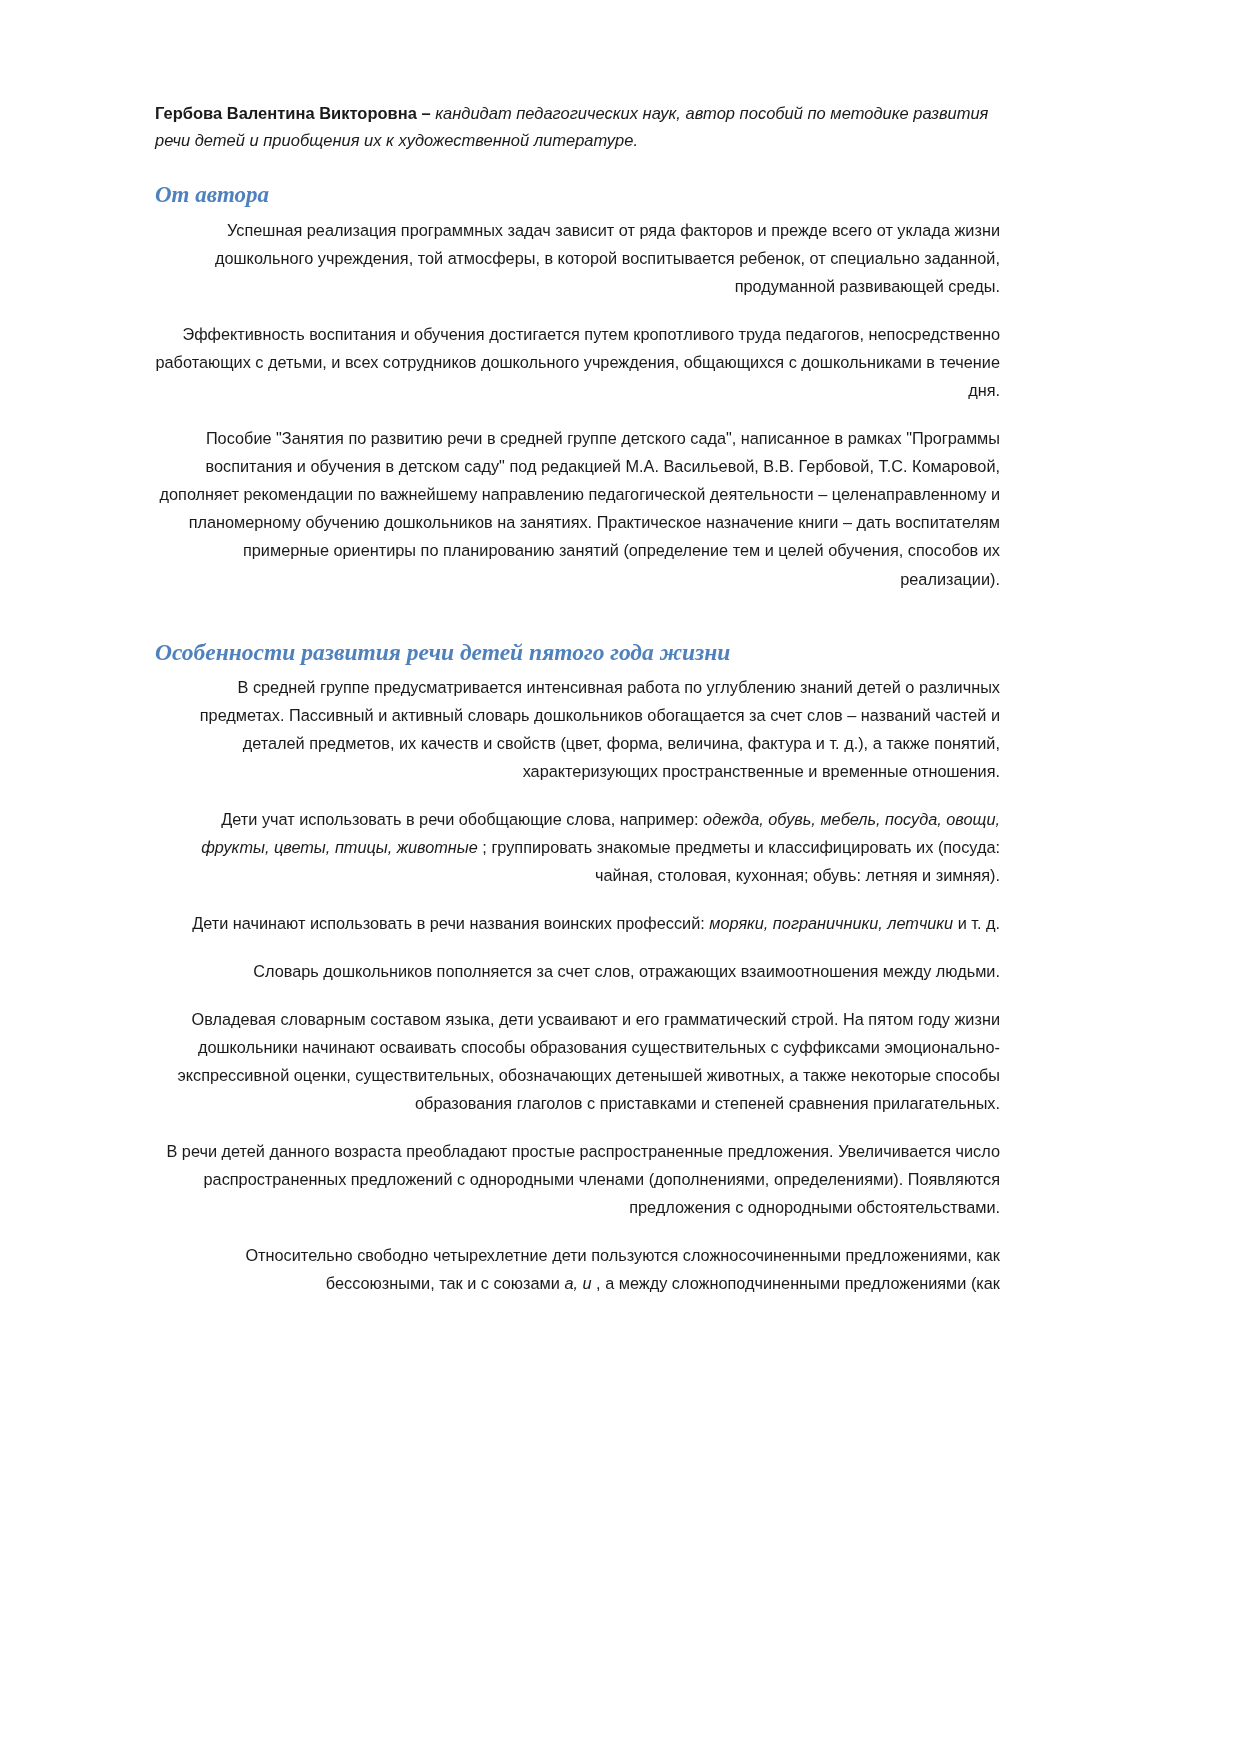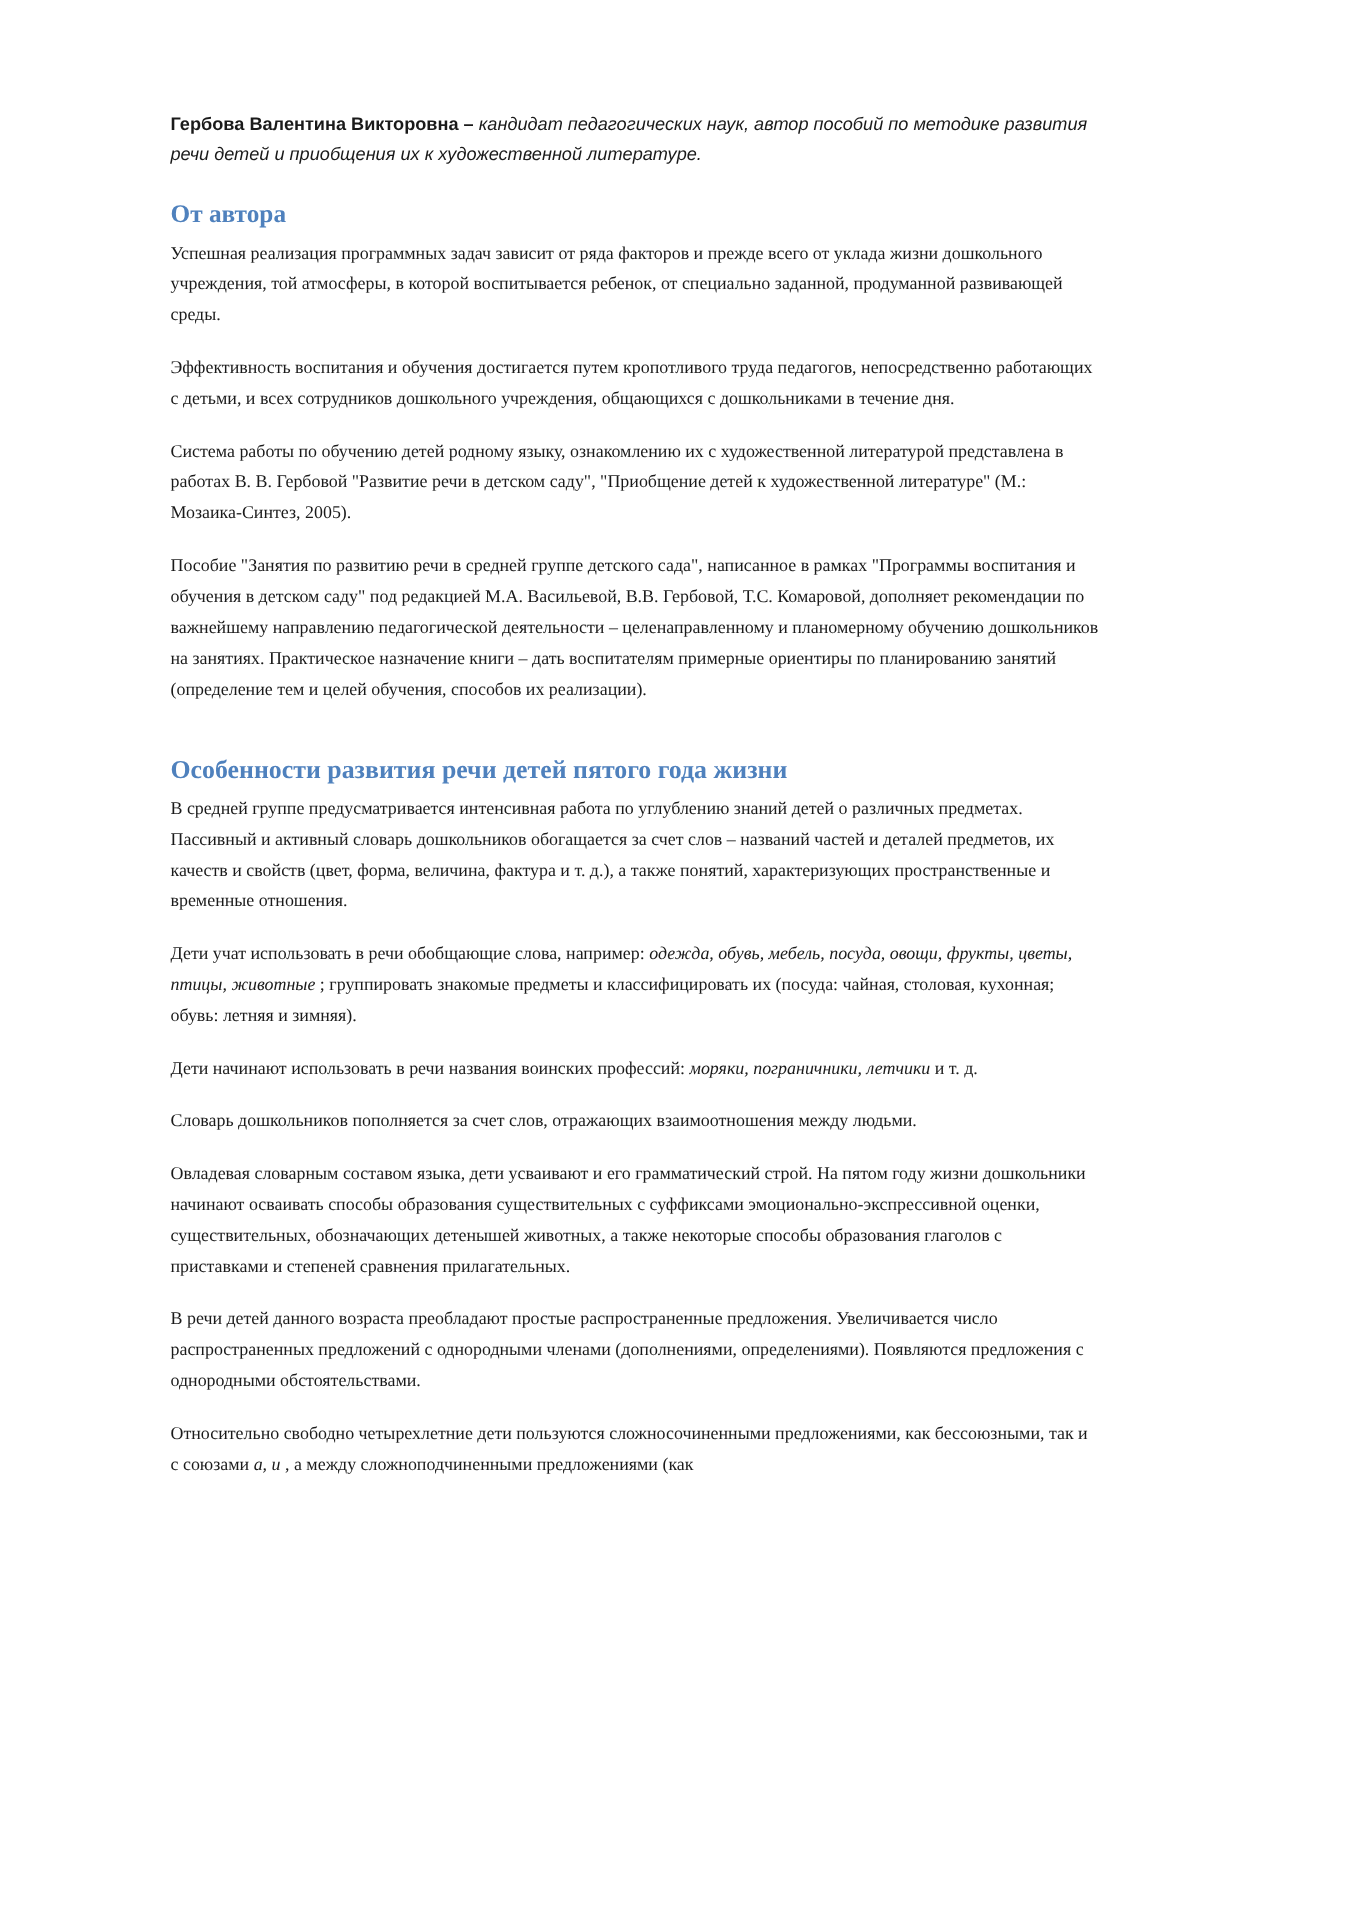--- a/index.html
+++ b/index.html
@@ -37,53 +37,52 @@
   .author-line .desc {
     font-style: italic;
   }
   h2.section {
     font-family: "Liberation Serif", serif;
     color: #4f81bd;
     font-size: 23px;
     font-weight: bold;
     margin: 0 0 6px 0;
     line-height: 1.3;
+    font-style: italic;
   }
   h2.section.second {
     margin-top: 44px;
     font-size: 23.5px;
   }
   p.para {
     font-size: 16.3px;
     line-height: 1.72;
     margin: 0 0 20px 0;
-    text-align: left;
+    text-align: right;
     color: #1a1a1a;
-    font-family: Liberation Serif, serif;
   }
   p.para:last-child {
     margin-bottom: 0;
   }
   .it {
     font-style: italic;
   }
 </style>
 </head>
 <body>
 
 <div class="page">
   <div class="doc">
 
     <p class="author-line"><span class="name">Гербова Валентина Викторовна –</span><span class="desc"> кандидат педагогических наук, автор пособий по методике развития речи детей и приобщения их к художественной литературе.</span></p>
 
     <h2 class="section">От автора</h2>
 
     <p class="para">Успешная реализация программных задач зависит от ряда факторов и прежде всего от уклада жизни дошкольного учреждения, той атмосферы, в которой воспитывается ребенок, от специально заданной, продуманной развивающей среды.</p>
     <p class="para">Эффективность воспитания и обучения достигается путем кропотливого труда педагогов, непосредственно работающих с детьми, и всех сотрудников дошкольного учреждения, общающихся с дошкольниками в течение дня.</p>
-    <p class="para">Система работы по обучению детей родному языку, ознакомлению их с художественной литературой представлена в работах В. В. Гербовой "Развитие речи в детском саду", "Приобщение детей к художественной литературе" (М.: Мозаика-Синтез, 2005).</p>
     <p class="para">Пособие "Занятия по развитию речи в средней группе детского сада", написанное в рамках "Программы воспитания и обучения в детском саду" под редакцией М.А. Васильевой, В.В. Гербовой, Т.С. Комаровой, дополняет рекомендации по важнейшему направлению педагогической деятельности – целенаправленному и планомерному обучению дошкольников на занятиях. Практическое назначение книги – дать воспитателям примерные ориентиры по планированию занятий (определение тем и целей обучения, способов их реализации).</p>
 
     <h2 class="section second">Особенности развития речи детей пятого года жизни</h2>
 
     <p class="para">В средней группе предусматривается интенсивная работа по углублению знаний детей о различных предметах. Пассивный и активный словарь дошкольников обогащается за счет слов – названий частей и деталей предметов, их качеств и свойств (цвет, форма, величина, фактура и т. д.), а также понятий, характеризующих пространственные и временные отношения.</p>
 
     <p class="para"><span>Дети учат использовать в речи обобщающие слова, например: </span><span class="it">одежда, обувь, мебель, посуда, овощи, фрукты, цветы, птицы, животные</span><span> ; группировать знакомые предметы и классифицировать их (посуда: чайная, столовая, кухонная; обувь: летняя и зимняя).</span></p>
 
     <p class="para"><span>Дети начинают использовать в речи названия воинских профессий: </span><span class="it">моряки, пограничники, летчики</span><span> и т. д.</span></p>
 

